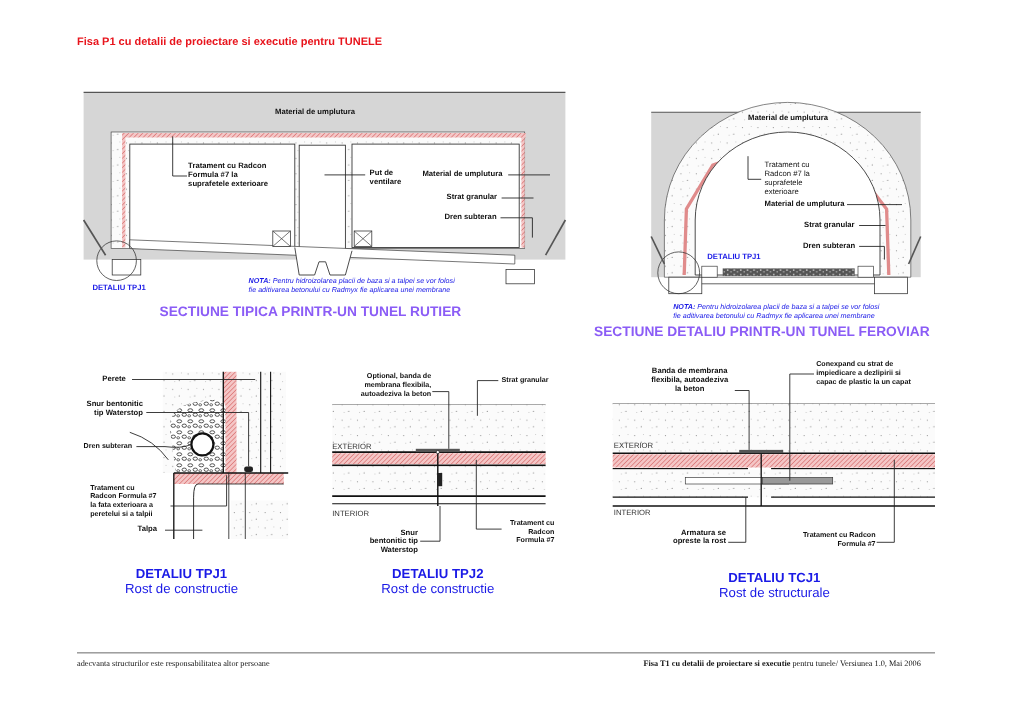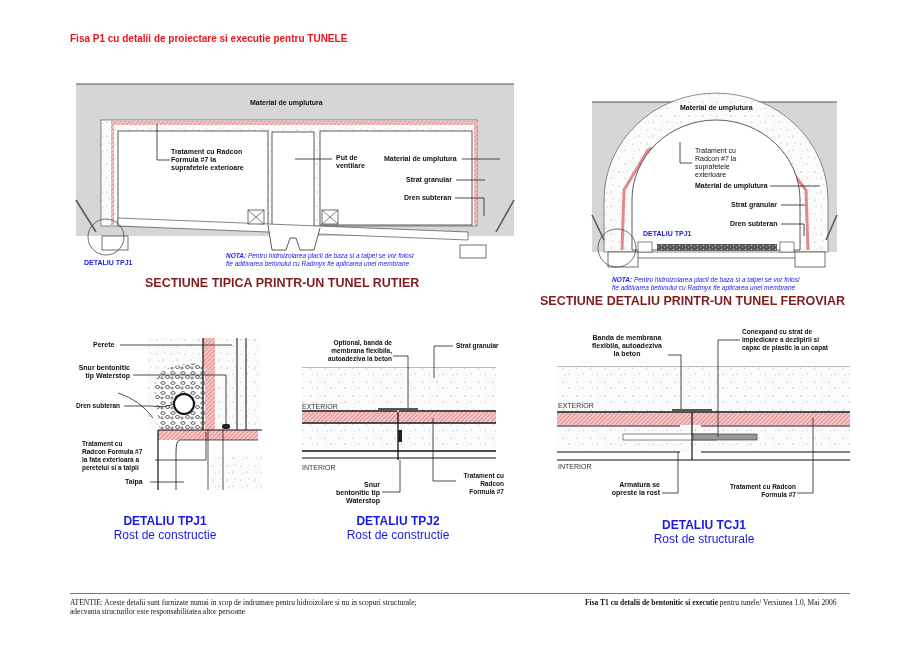--- a/index.html
+++ b/index.html
@@ -3,21 +3,21 @@
 <meta charset="utf-8">
 <style>
   html,body{margin:0;padding:0;background:#fff;}
   body{width:920px;height:650px;position:relative;overflow:hidden;font-family:"Liberation Sans",sans-serif;color:#111;}
   .abs{position:absolute;}
   .title{left:70px;top:33px;font-size:10px;font-weight:bold;color:#e8141c;white-space:nowrap;}
   .lbl{position:absolute;font-size:7px;font-weight:bold;line-height:8px;color:#111;white-space:nowrap;}
   .lbl.c{text-align:center;}
   .lbl.r{text-align:right;}
   .blue{color:#1a1ae6;}
-  .sect-title{position:absolute;font-size:12.5px;font-weight:bold;color:#7f1d1d;white-space:nowrap;}
+  .sect-title{position:absolute;font-size:12.5px;font-weight:bold;color:#8b5cf6;white-space:nowrap;}
   .det-title{position:absolute;font-size:12px;font-weight:bold;color:#1a1ae6;text-align:center;width:200px;}
   .det-sub{position:absolute;font-size:12px;color:#1a1ae6;text-align:center;width:200px;}
   .nota{position:absolute;font-size:6.5px;font-style:italic;color:#1a1ae6;line-height:8px;white-space:nowrap;}
   .nota b{font-weight:bold;}
   .footer-line{position:absolute;left:70px;width:780px;top:593px;height:1px;background:#777;}
   .foot-left{position:absolute;left:70px;top:598px;font-family:"Liberation Serif",serif;font-size:7.5px;line-height:9px;color:#111;}
   .foot-right{position:absolute;left:585px;top:598px;font-family:"Liberation Serif",serif;font-size:7.5px;color:#111;white-space:nowrap;}
   svg{position:absolute;overflow:visible;}
 </style>
 </head>
@@ -269,18 +269,17 @@
   <div class="lbl r" style="left:716px;top:483px;width:80px;font-size:6.5px;">
     <div>Tratament cu Radcon</div>
     <div>Formula #7</div>
   </div>
   <div class="det-title" style="left:604px;top:518px;">DETALIU TCJ1</div>
   <div class="det-sub" style="left:604px;top:532px;">Rost de structurale</div>
 </div>
 
 <div class="footer-line"></div>
 <div class="foot-left">
-  <div>ATENTIE: Aceste detalii sunt furnizate numai in scop de indrumare pentru hidroizolare si nu in scopuri structurale;</div>
   <div>adecvanta structurilor este responsabilitatea altor persoane</div>
 </div>
 <div class="foot-right">
-  <b>Fisa T1 cu detalii de bentonitic si executie</b><span> pentru tunele/ Versiunea 1.0, Mai 2006</span>
+  <b>Fisa T1 cu detalii de proiectare si executie</b><span> pentru tunele/ Versiunea 1.0, Mai 2006</span>
 </div>
 
 </body></html>

